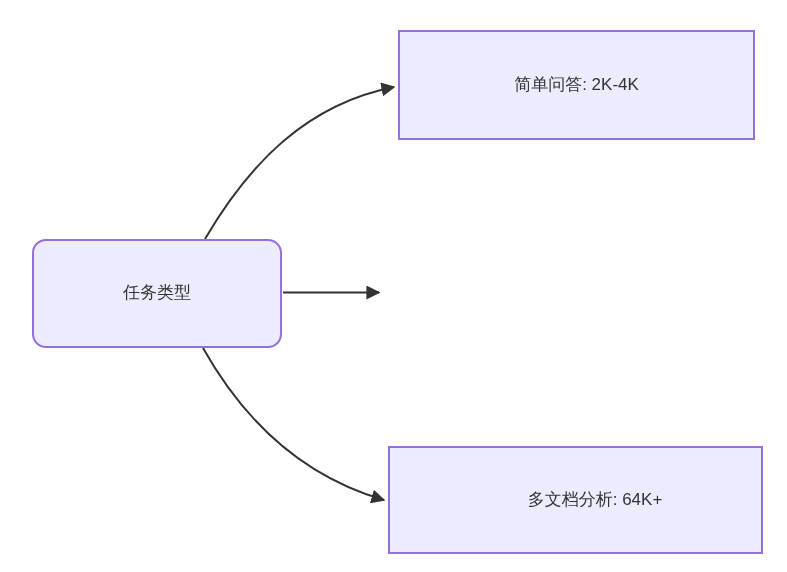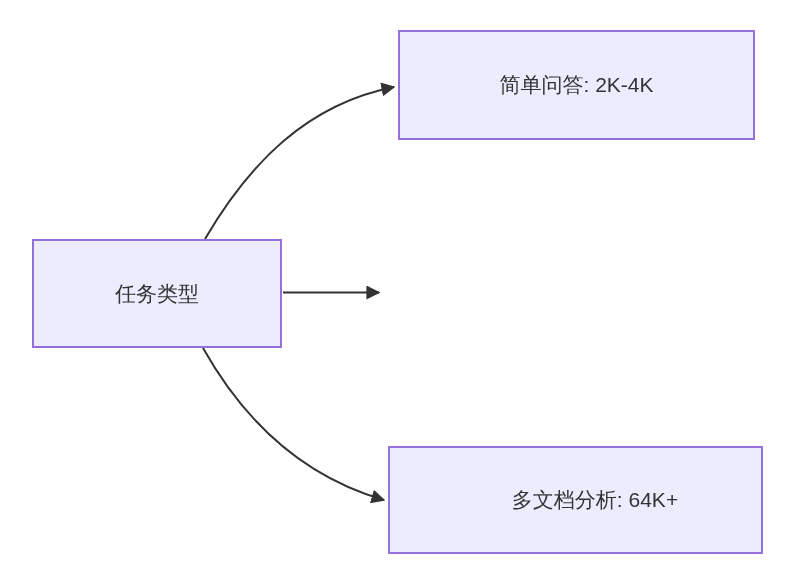--- a/index.html
+++ b/index.html
@@ -35,26 +35,26 @@
   }
   .node {
     position: absolute;
     box-sizing: border-box;
     display: flex;
     align-items: center;
     justify-content: center;
     background: var(--node-fill, #ECECFF);
     border: 2px solid var(--node-border, #9370DB);
     color: var(--text-color, #333333);
-    font-size: 21px;
+    font-size: 17px;
     line-height: 1.3;
     text-align: center;
     white-space: nowrap;
   }
-  #node-root     { left: 32px;  top: 239px; width: 250px; height: 109px; }
+  #node-root     { left: 32px;  top: 239px; width: 250px; height: 109px; border-radius: 14px; }
   #node-child-0  { left: 398px; top: 30px;  width: 357px; height: 110px; }
   #node-child-1  { left: 382px; top: 238px; width: 390px; height: 109px; }
   #node-child-2  { left: 388px; top: 446px; width: 375px; height: 108px; padding-left: 39px; }
 </style>
 </head>
 <body>
 
 <div class="canvas">
 
   <svg class="edges-layer" width="787" height="572" viewBox="0 0 787 572" aria-hidden="true">

